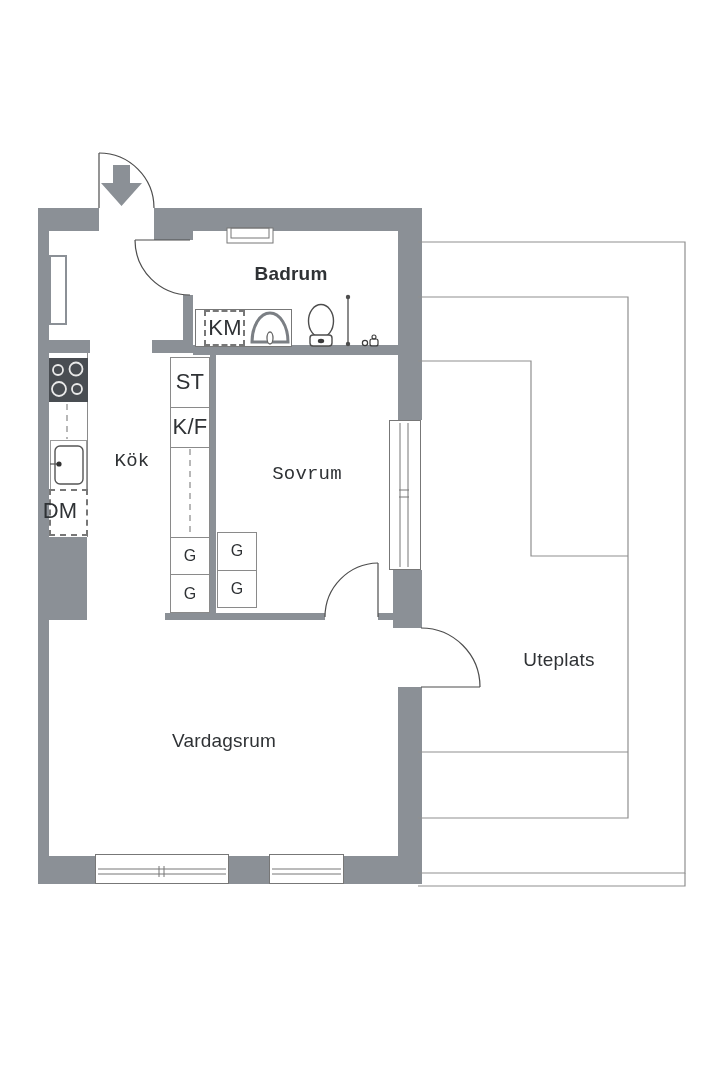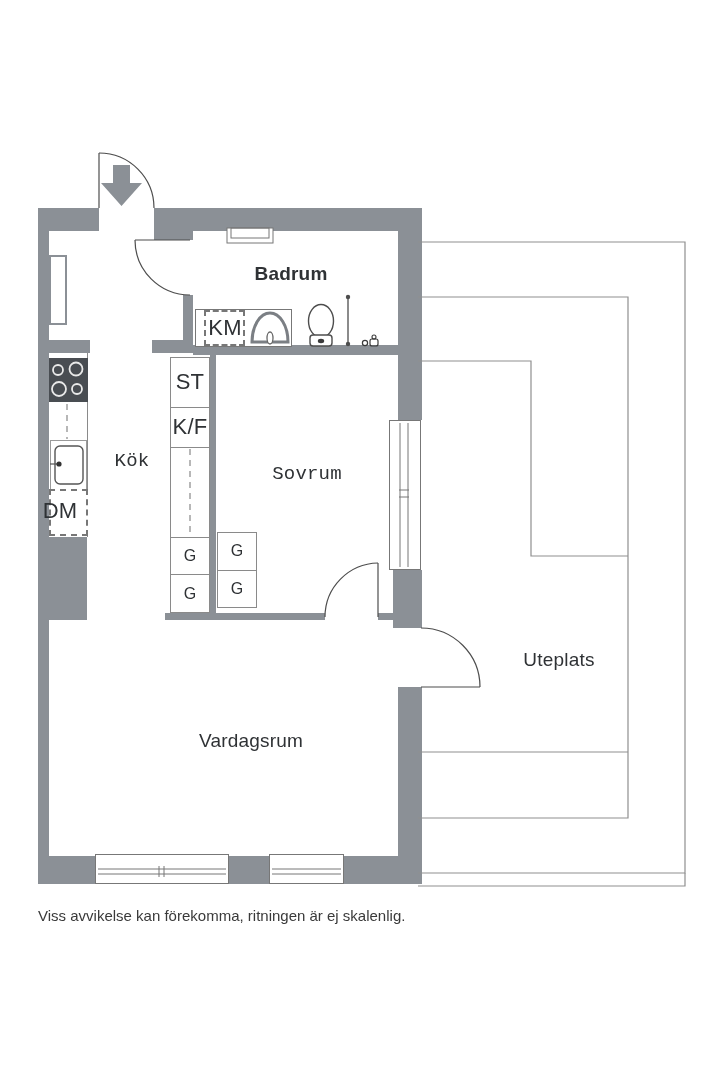--- a/index.html
+++ b/index.html
@@ -137,17 +137,16 @@
     <path d="M418 242 H685 V873 H418" fill="none" stroke="#8f8f8f" stroke-width="1.2"></path>
     <path d="M418 886 H685 V873" fill="none" stroke="#8f8f8f" stroke-width="1.2"></path>
     <path d="M418 297 H628 V818 H418" fill="none" stroke="#8f8f8f" stroke-width="1.2"></path>
     <path d="M418 361 H531 V556 H628" fill="none" stroke="#8f8f8f" stroke-width="1.2"></path>
     <line x1="418" y1="752" x2="628" y2="752" stroke="#8f8f8f" stroke-width="1.2"></line>
   </svg>
 
   <div class="lbl" style="left:291px;top:274px;font-weight:bold;">Badrum</div>
   <div class="lbl" style="left:132px;top:461px;font-family:Liberation Mono, monospace;">Kök</div>
   <div class="lbl" style="left:307px;top:474px;font-family:Liberation Mono, monospace;">Sovrum</div>
-  <div class="lbl" style="left:224px;top:741px;margin-left:27px;">Vardagsrum</div>
+  <div class="lbl" style="left:224px;top:741px;">Vardagsrum</div>
   <div class="lbl" style="left:559px;top:660px;">Uteplats</div>
 
-  <div id="disclaimer">Viss avvikelse kan förekomma, ritningen är ej skalenlig.</div>
 </div>
 
 </body></html>

